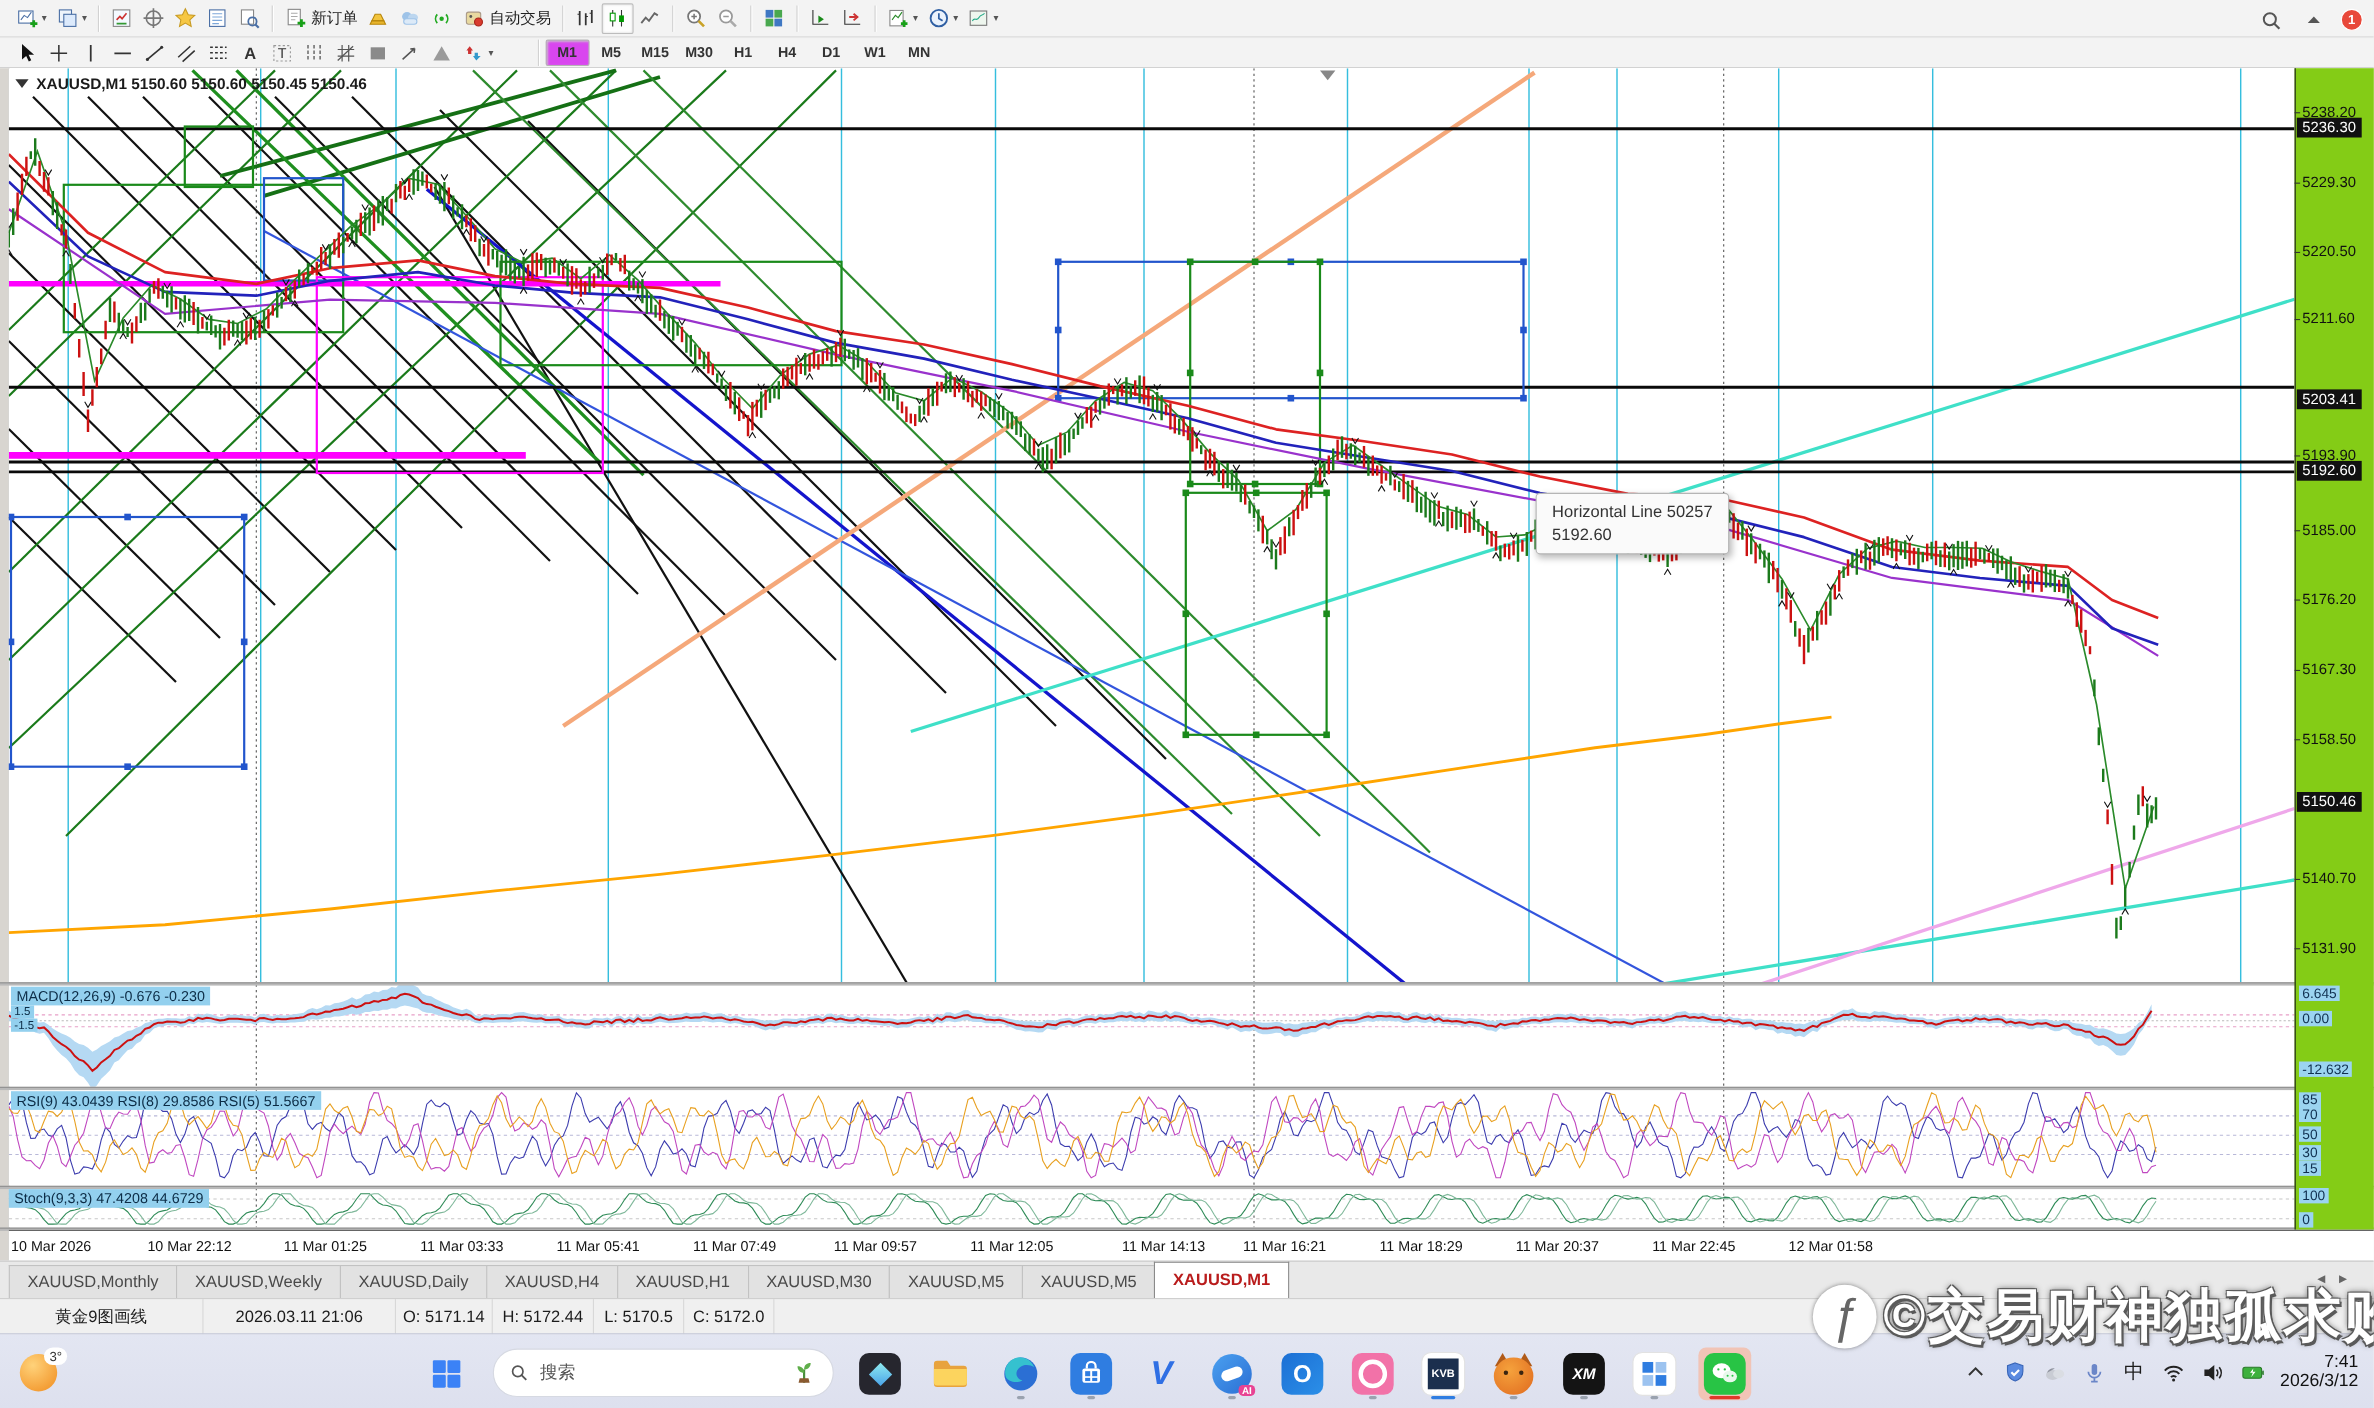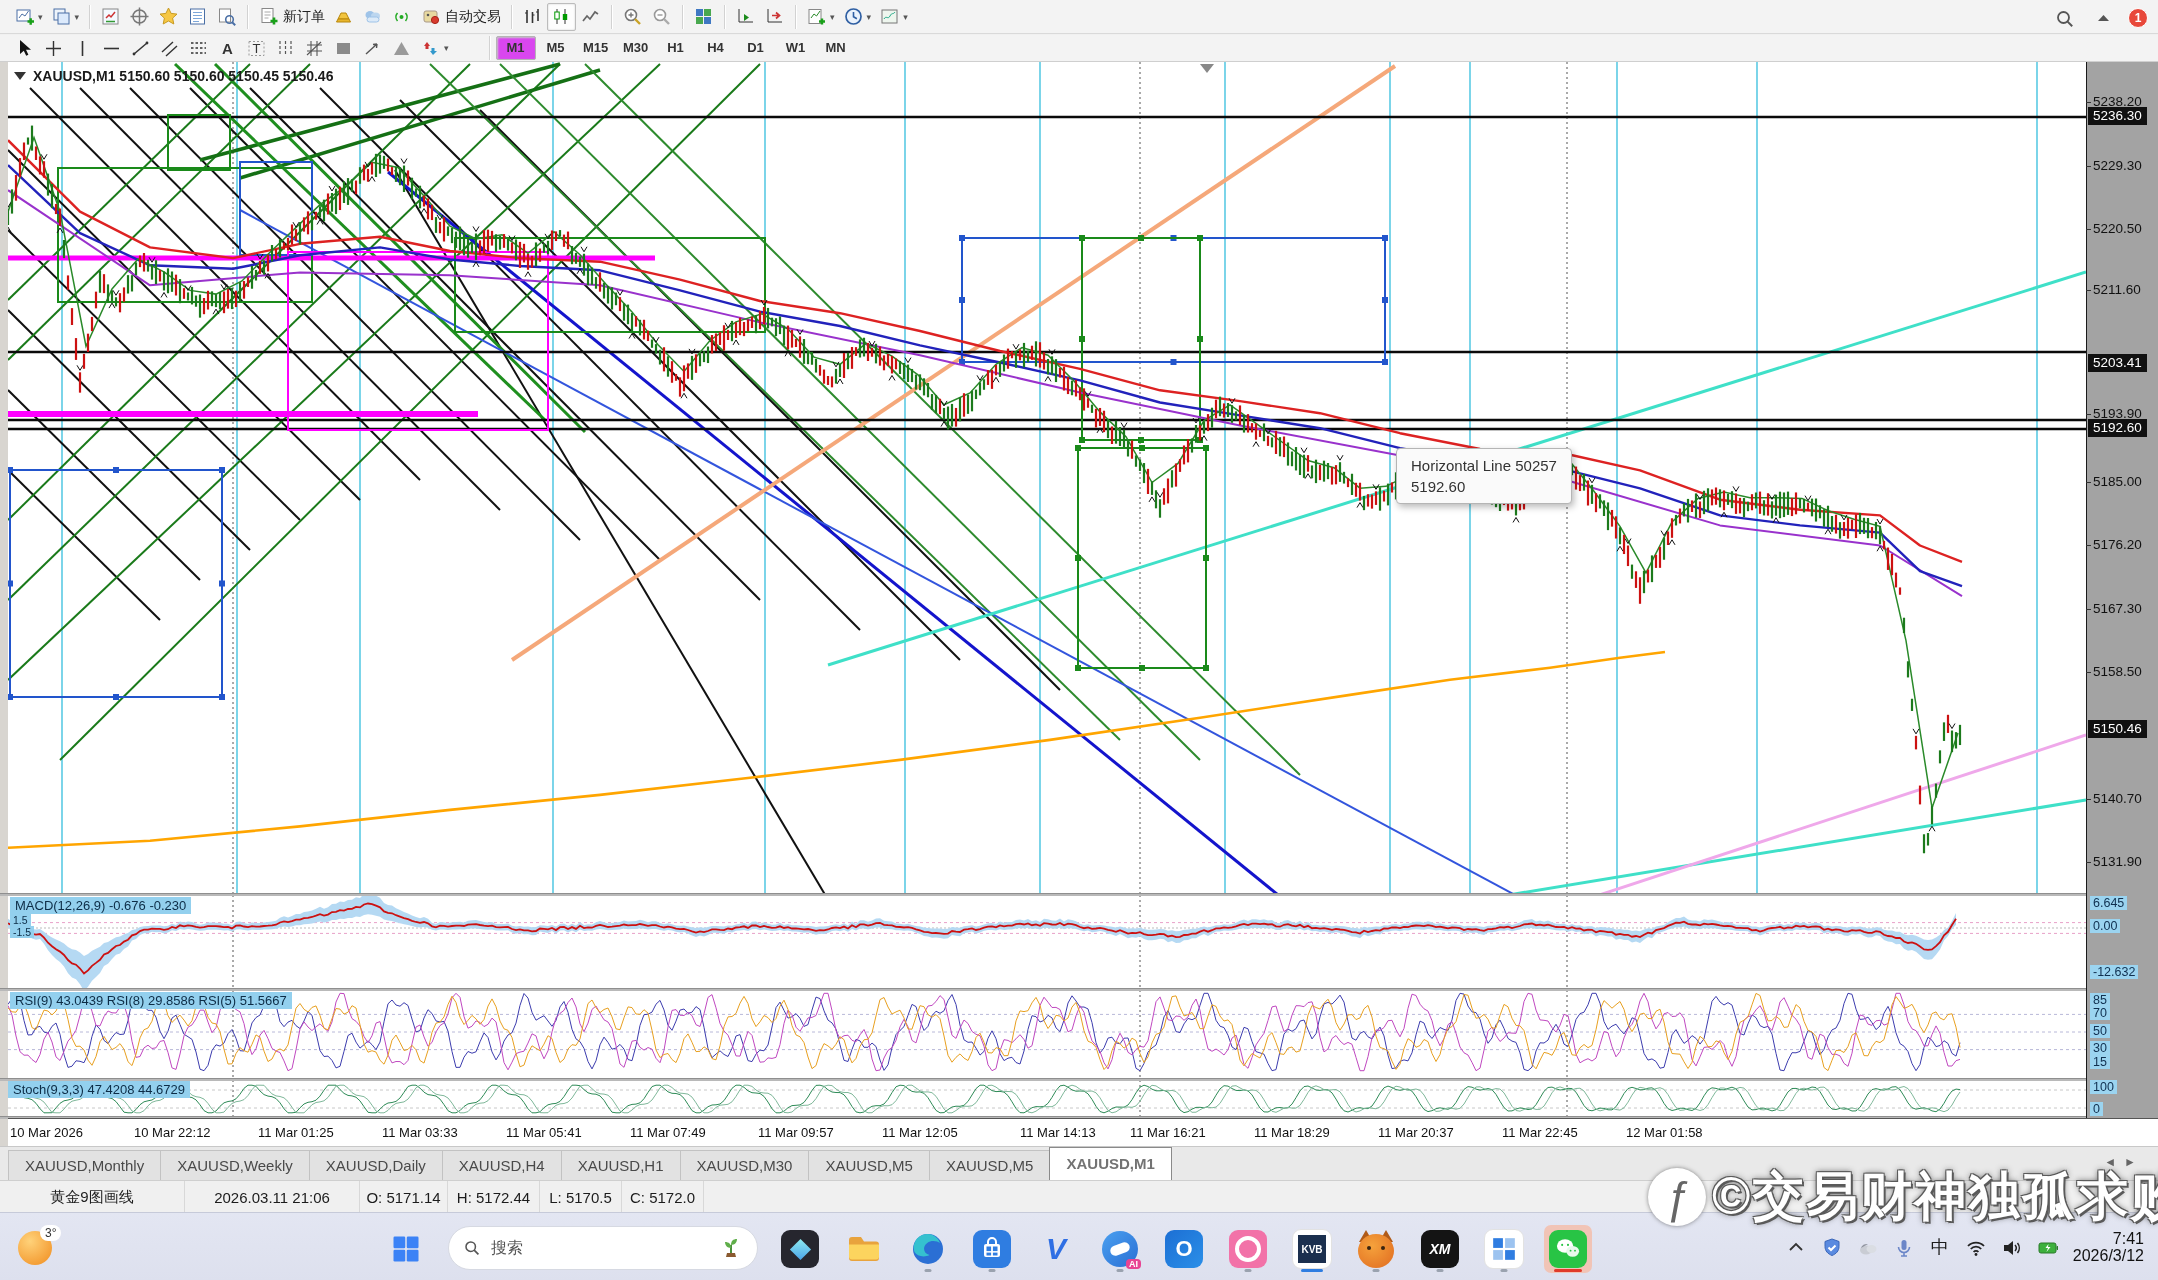--- a/index.html
+++ b/index.html
@@ -19,42 +19,42 @@
   .tf{width:38px;height:22px;line-height:22px;text-align:center;font-size:13px;font-weight:bold;color:#333;border:1px solid transparent;border-radius:2px;}
   .tf.active{background:#d946ef;border-color:#b5b5b5;box-shadow:inset 1px 1px 2px #c8c8c8;}
   #tb1right{position:absolute;right:10px;top:4px;display:flex;align-items:center;gap:10px;}
   #notifBadge{width:18px;height:18px;border-radius:50%;background:#e8483a;color:#fff;font-size:12px;font-weight:bold;
       display:flex;align-items:center;justify-content:center;border:1px solid #fff;}
   
   #chartRegion{position:absolute;left:0;top:62px;width:2158px;height:1084px;background:#fff;}
   #leftstrip{position:absolute;left:0;top:0;width:8px;height:1084px;background:#d8d5d0;border-right:1px solid #a8a8a8;}
   svg.pane{position:absolute;left:8px;background:#fff;}
   .splitter{position:absolute;left:0;width:2158px;height:2px;background:#b9b9b9;border-top:1px solid #8f8f8f;}
-  #axisCol{position:absolute;left:2086px;top:0;width:72px;height:1056px;background:#a3a3a3;border-left:1px solid #1a1a1a;}
+  #axisCol{position:absolute;left:2086px;top:0;width:72px;height:1056px;background:#84cc16;border-left:1px solid #1a1a1a;}
   .tick{position:absolute;left:6px;font-size:13.5px;color:#111;}
   .tick::before{content:"";position:absolute;left:-7px;top:8px;width:5px;height:1px;background:#333;}
   .badge{position:absolute;left:1px;background:#111;color:#fff;font-size:13.5px;padding:1px 5px 2px 5px;}
   .iscale{position:absolute;left:3px;background:#9bd4f0;color:#103050;font-size:12.5px;padding:0 3px;}
   #timeAxis{position:absolute;left:8px;top:1056px;width:2150px;height:28px;background:#fff;border-top:1px solid #555;}
   .tlabel{position:absolute;top:6px;font-size:13px;color:#111;white-space:nowrap;}
   #chartTitle{position:absolute;left:14px;top:6px;font-size:14px;color:#1a1a1a;font-weight:bold;display:flex;align-items:center;gap:7px;}
   #chartTitle .tri{width:0;height:0;border-left:6px solid transparent;border-right:6px solid transparent;border-top:8px solid #333;}
   #shiftMarker{position:absolute;left:1200px;top:2px;width:0;height:0;border-left:7px solid transparent;border-right:7px solid transparent;border-top:9px solid #888;}
   #overlayText{position:absolute;left:146px;top:526px;font-size:30px;font-weight:bold;color:#2424cd;
       background:rgba(255,255,255,0.55);padding:3px 10px;letter-spacing:1px;white-space:nowrap;}
   #tooltip{position:absolute;left:1396px;top:386px;background:#fafafa;border:1px solid #b5b5b5;border-radius:4px;
       box-shadow:2px 3px 7px rgba(0,0,0,0.28);padding:6px 14px;font-size:15px;color:#333;line-height:21px;}
   .indlabel{position:absolute;background:#93d0ee;color:#0c2c46;font-size:13px;padding:1px 5px;white-space:nowrap;}
   .indmini{position:absolute;background:#93d0ee;color:#0c2c46;font-size:10.5px;padding:0 3px;}
   
   #tabsRow{position:absolute;left:0;top:1146px;width:2158px;height:34px;background:#e9e9e9;border-top:1px solid #c8c8c8;
       display:flex;align-items:flex-end;padding-left:8px;box-sizing:border-box;}
   .tab{height:29px;line-height:29px;padding:0 16px;font-size:15px;color:#4a4a4a;background:#e2e2e2;
       border:1px solid #c2c2c2;border-bottom:none;margin-right:-1px;white-space:nowrap;}
-  .tab.active{background:#fff;color:#737373;height:32px;line-height:32px;border-color:#8a8a8a;font-weight:bold;}
+  .tab.active{background:#fff;color:#b91c1c;height:32px;line-height:32px;border-color:#8a8a8a;font-weight:bold;}
   #tabArrows{position:absolute;right:14px;top:8px;font-size:12px;color:#666;letter-spacing:8px;}
   
   #statusBar{position:absolute;left:0;top:1180px;width:2158px;height:32px;background:#f0f0f0;border-top:1px solid #cfcfcf;
       display:flex;align-items:center;font-size:15px;color:#1c1c1c;}
   .seg{height:100%;display:flex;align-items:center;padding:0 12px;border-right:1px solid #d8d8d8;box-sizing:border-box;white-space:nowrap;}
   
   #taskbar{position:absolute;left:0;top:1212px;width:2158px;height:68px;
       background:linear-gradient(#e3e6f2,#dde0ee);border-top:1px solid #c6cad9;}
   #weather{position:absolute;left:18px;top:12px;width:60px;height:44px;}
   #weatherSun{position:absolute;left:0;top:6px;width:34px;height:34px;border-radius:50%;

